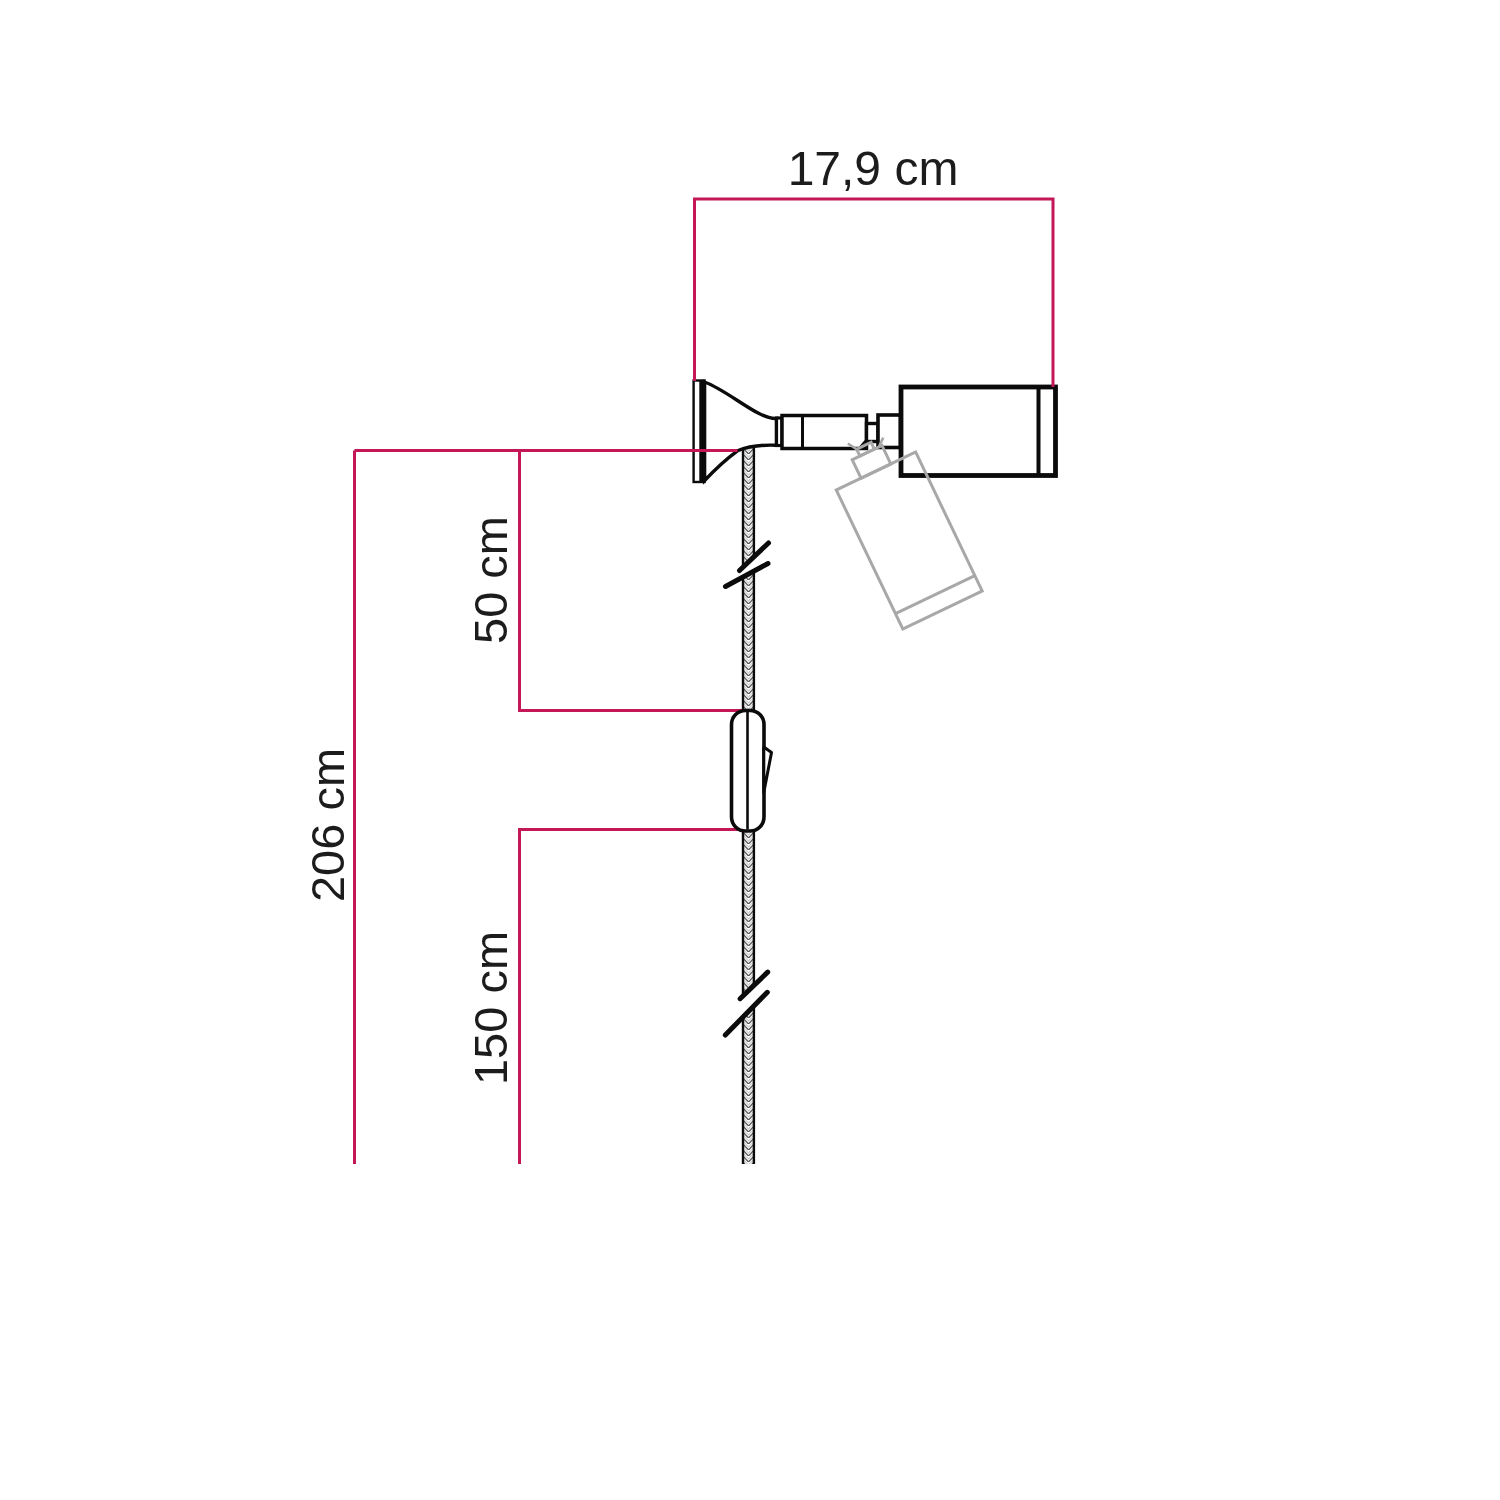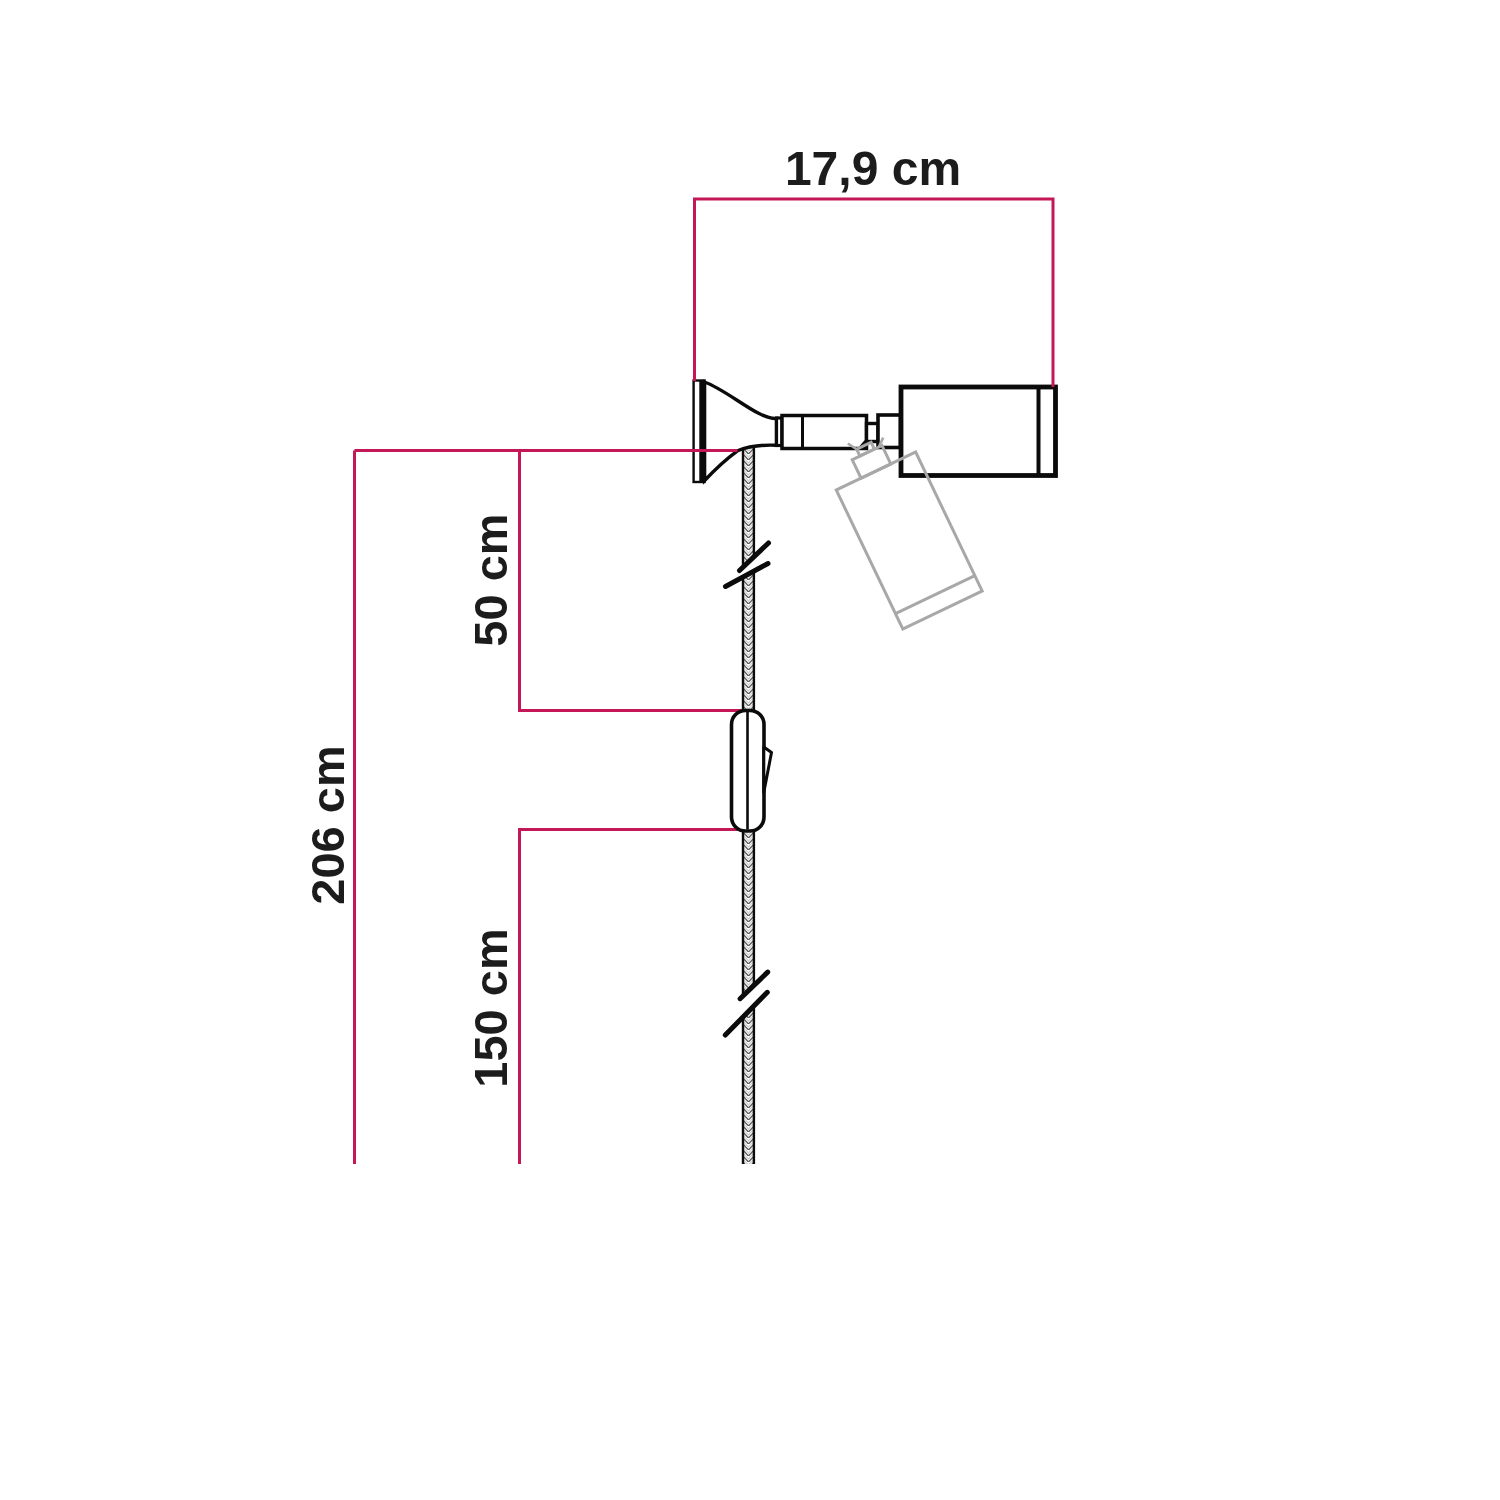--- a/index.html
+++ b/index.html
@@ -1,17 +1,17 @@
 <!DOCTYPE html>
 <html><head>
 <meta charset="utf-8">
 <style>
   html,body{margin:0;padding:0;background:#ffffff;}
   #stage{width:1500px;height:1164px;position:relative;background:#ffffff;
-         font-family:"Liberation Sans", sans-serif;font-weight:bold;}
+         font-family:"Liberation Sans", sans-serif;}
   svg{display:block;}
 </style>
 </head>
 <body>
 
 <div id="stage">
 <svg width="1500" height="1500" viewBox="0 0 1500 1500">
   <defs>
 
     <pattern id="braid" x="742.2" y="448" width="12.6" height="6" patternUnits="userSpaceOnUse">

